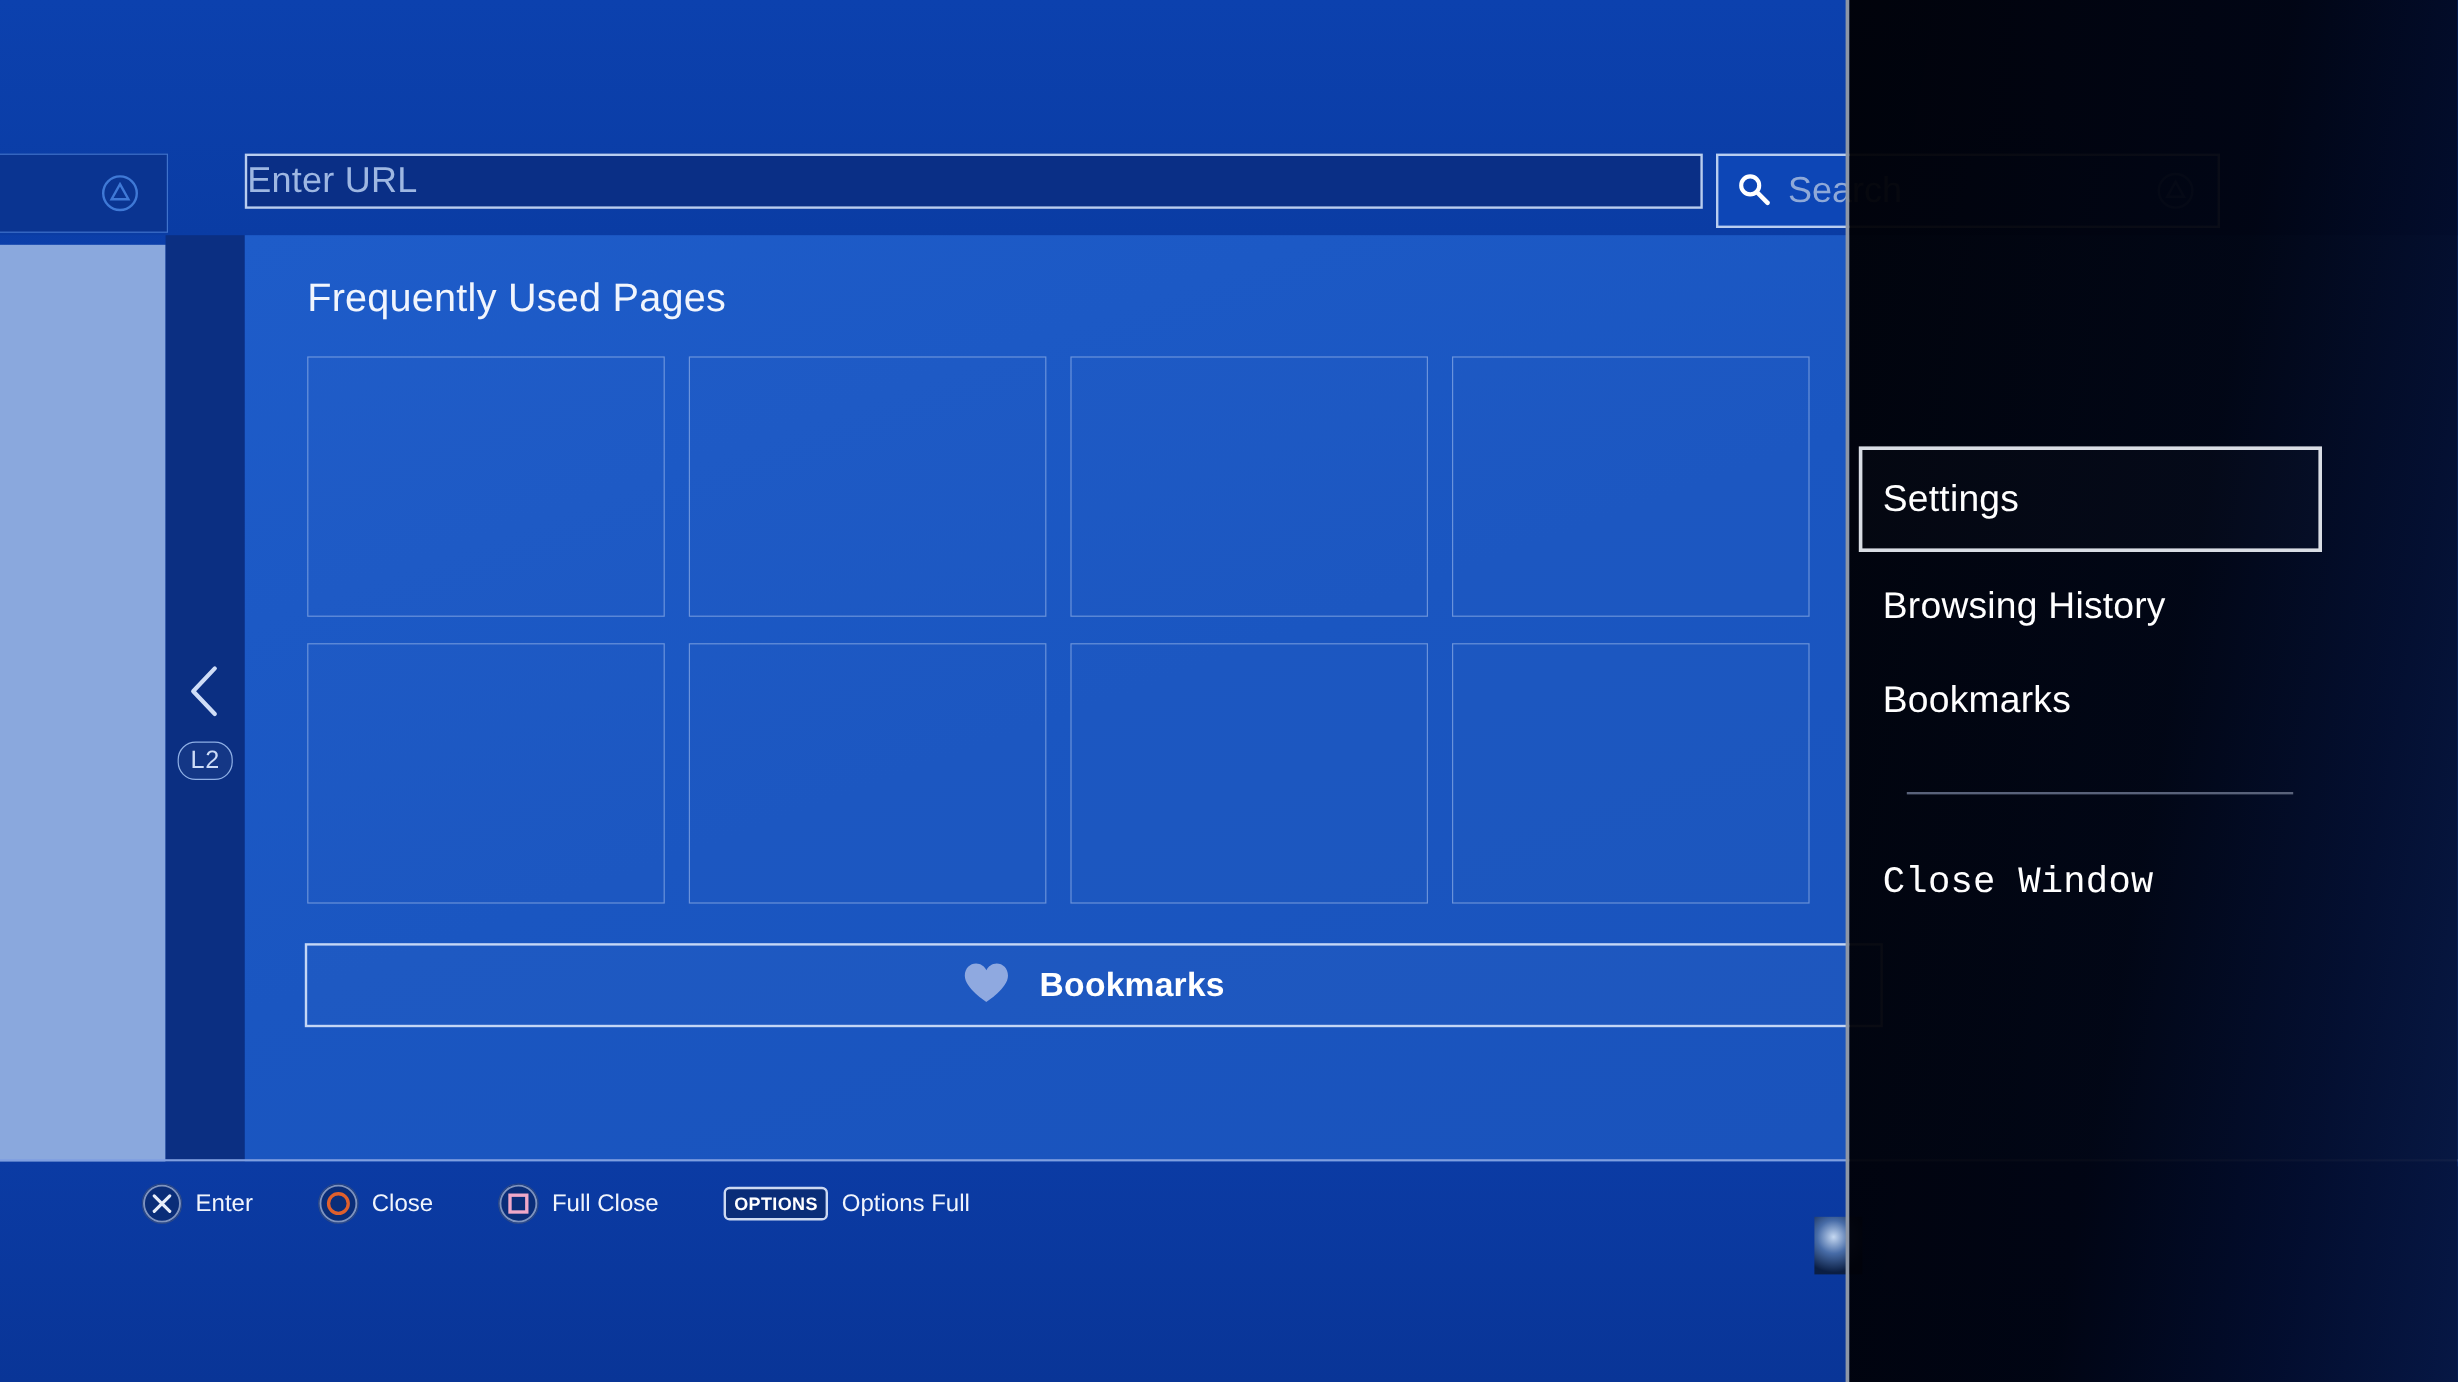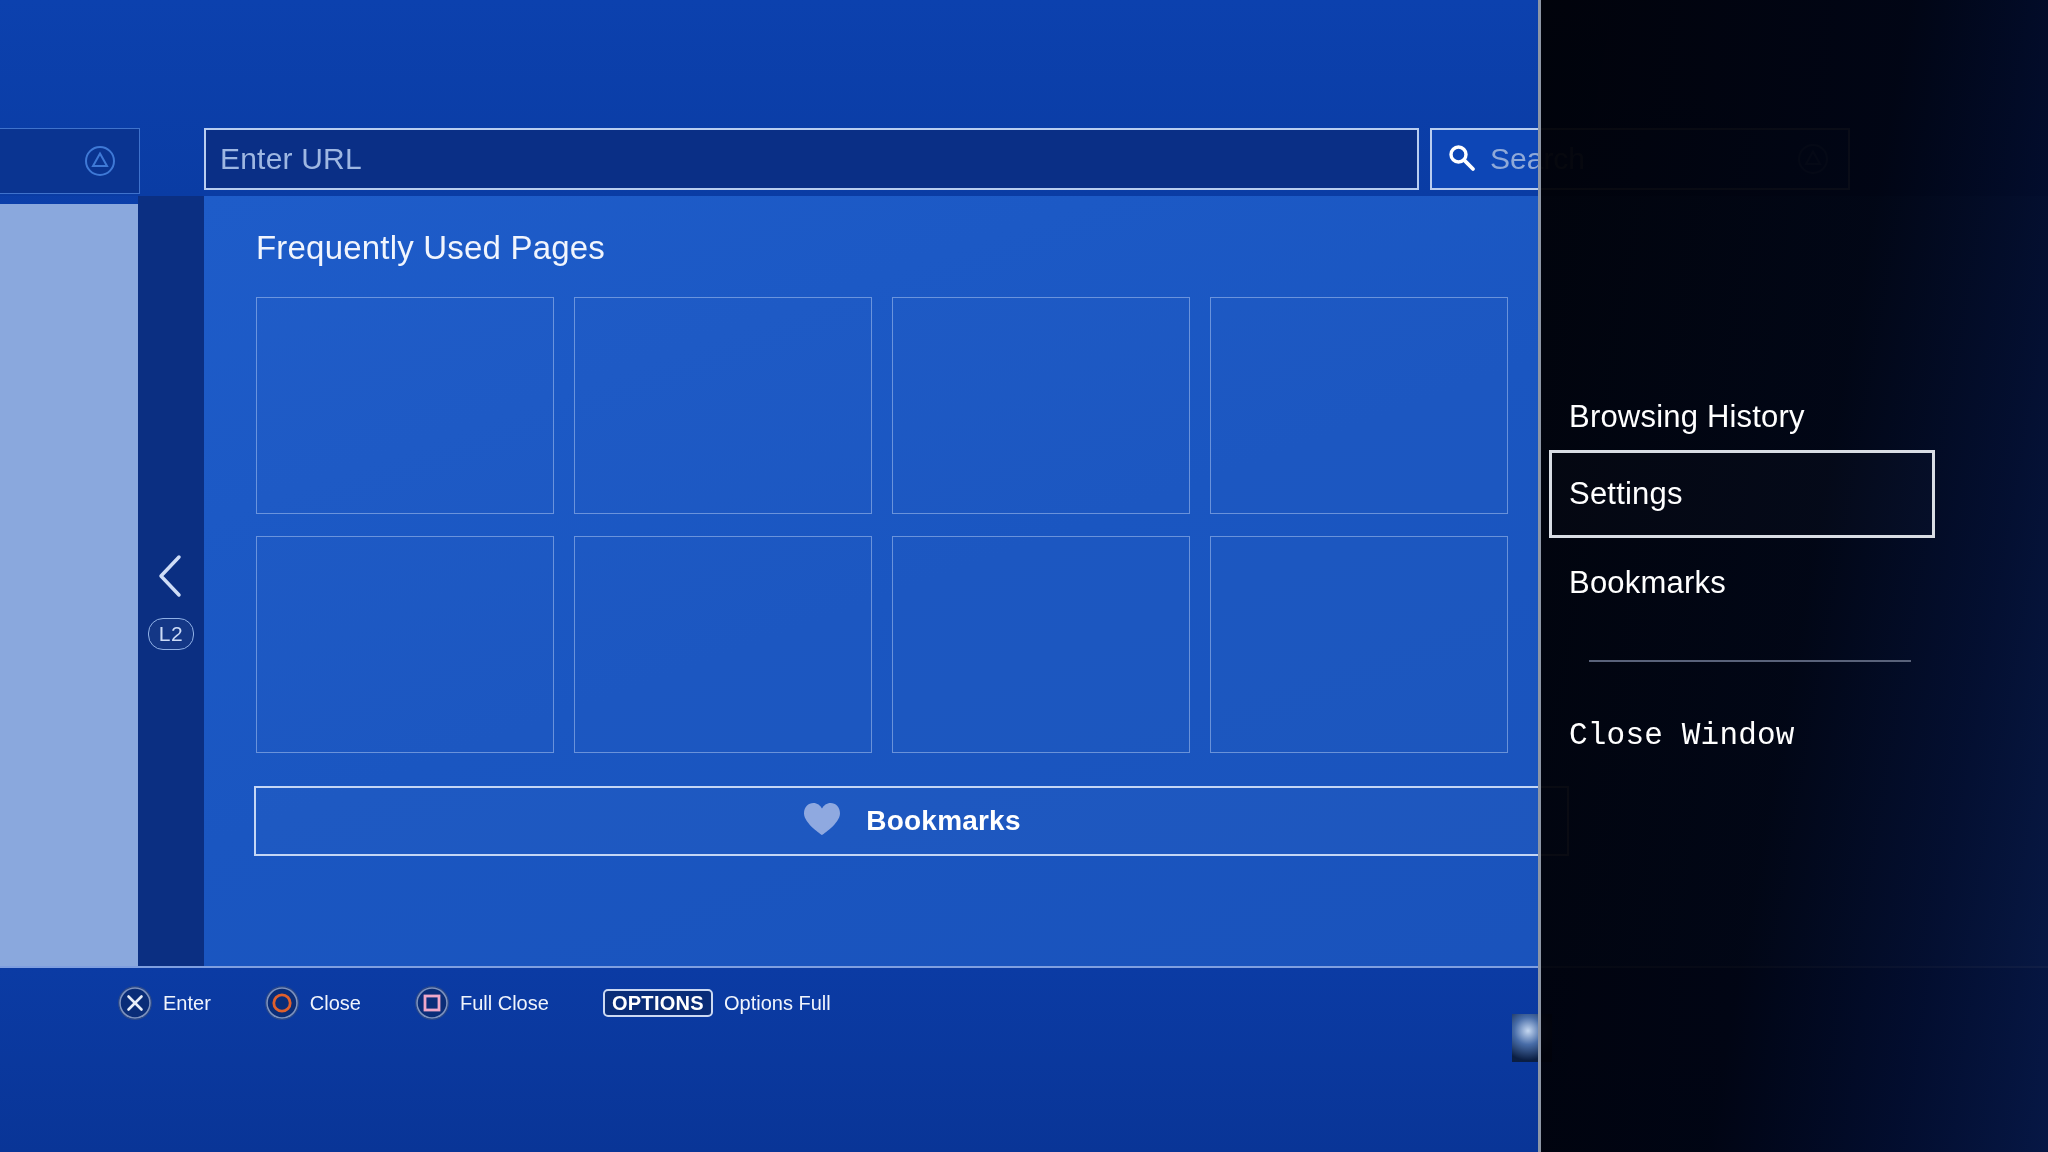--- a/index.html
+++ b/index.html
@@ -59,25 +59,24 @@
     border:1px solid #8fb0e6;
     border-radius:15px;
     color:#cddcf7;
     font-size:21px; line-height:30px; text-align:center;
     letter-spacing:.5px;
     background:rgba(255,255,255,.04);
   }
 
   
   #url-bar {
-    position:absolute; left:204px; top:128px; width:1215px; height:62px;
+    position:absolute; left:204px; top:128px; width:1215px; height:46px;
     background:#0a2f86;
     border:2px solid #b8cdf0;
     display:flex; align-items:center;
-    padding-left:14px;
   }
   #url-bar .ph {
     color:#9eb7e2; font-size:30px; font-weight:300; letter-spacing:.2px;
   }
 
   
   #search-bar {
     position:absolute; left:1430px; top:128px; width:420px; height:62px;
     background:#0d46b6;
     border:2px solid #b8cdf0;
@@ -151,21 +150,21 @@
     background:#0a2d78;
     display:flex; align-items:center; justify-content:center;
     box-shadow:inset 0 0 0 1px rgba(255,255,255,.14);
   }
   .options-badge {
     height:28px; padding:0 7px;
     border-radius:5px;
     background:#0a2d78;
     border:2px solid #ccd9f2;
     color:#ffffff;
-    font-size:20px; font-weight:bold; letter-spacing:.3px;
+    font-size:15px; font-weight:bold; letter-spacing:.3px;
     display:flex; align-items:center; justify-content:center;
   }
 
   
   #cursor-thumb {
     position:absolute; left:1512px; top:1014px; width:40px; height:48px;
     background:radial-gradient(circle at 40% 35%, #cfe0f5 0%, #4b6fa8 35%, #0b1d3e 75%);
     opacity:.95;
   }
 
@@ -318,28 +317,28 @@
 
       </div>
     </div>
 
     <div id="cursor-thumb"></div>
   </div>
 
   <div id="overlay">
     <div id="menu">
 
+      <div class="menu-item selected">
+        <span>Settings</span>
+      </div>
+
       <div class="menu-item spaced">
         <span>Browsing History</span>
       </div>
 
-      <div class="menu-item selected">
-        <span>Settings</span>
-      </div>
-
       <div class="menu-item spaced">
         <span>Bookmarks</span>
       </div>
 
       <div class="menu-sep"></div>
 
       <div class="menu-item close">
         <span>Close Window</span>
       </div>
 

